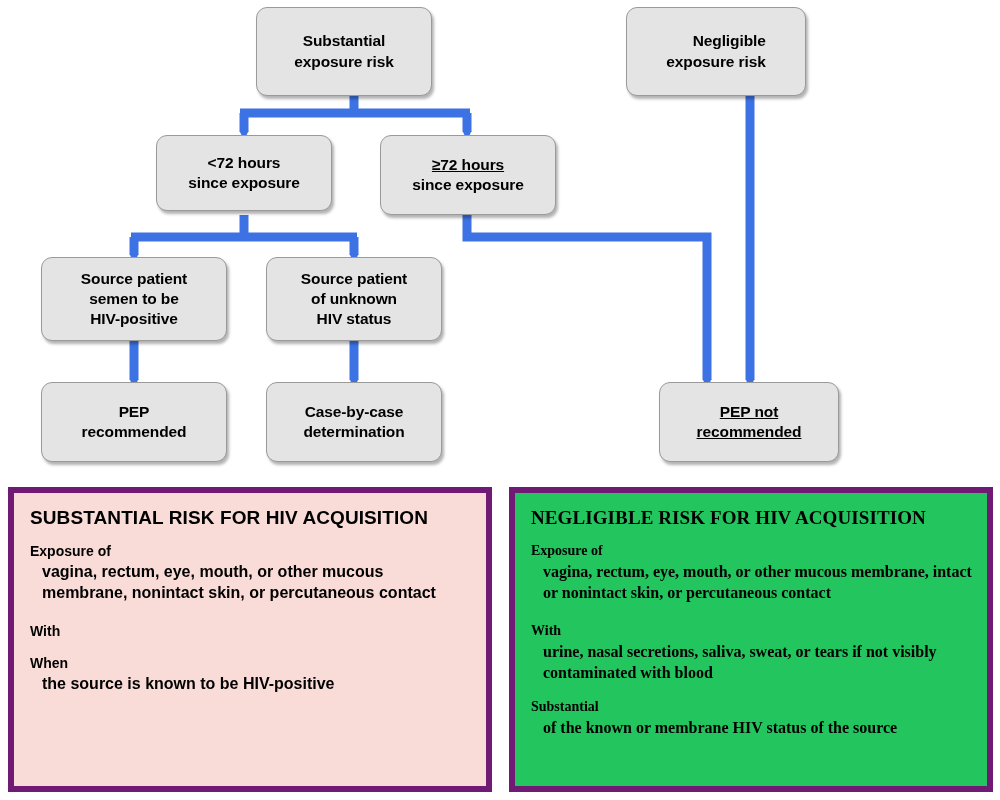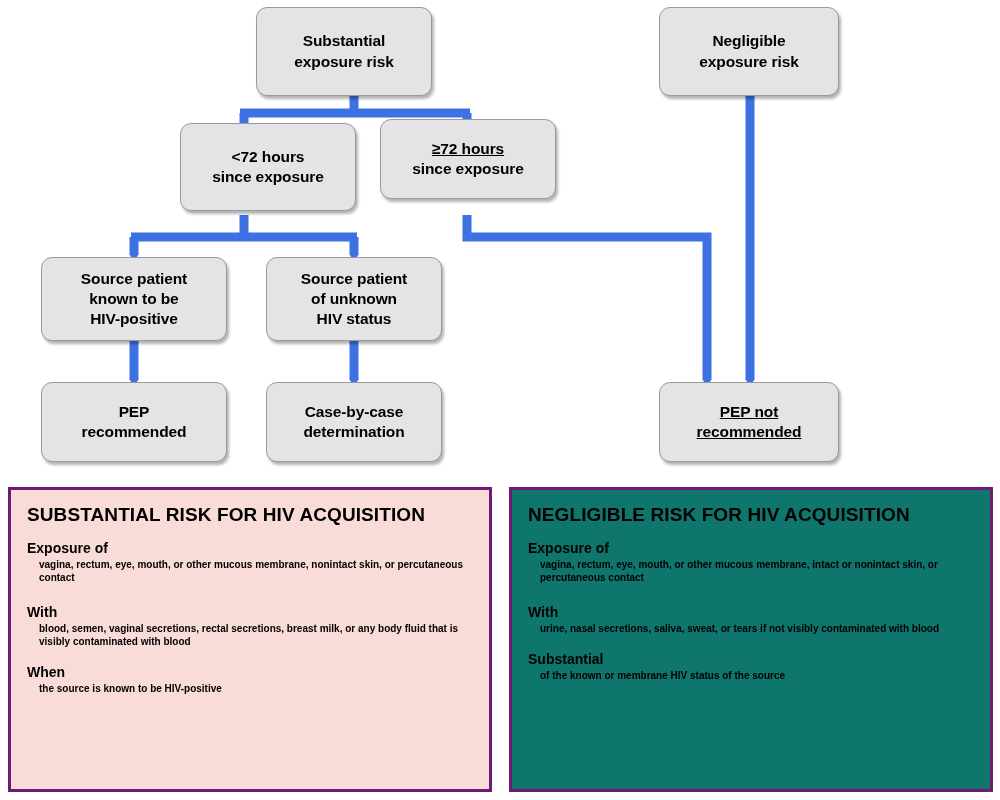--- a/index.html
+++ b/index.html
@@ -46,42 +46,42 @@
     letter-spacing: -0.1px;
     z-index: 2;
   }
   .node .node-label { display: block; white-space: pre-line; }
   .node .gte { text-decoration: underline; }
 
   
   .panel {
     position: absolute;
     box-sizing: border-box;
-    border: 3px solid #701a75;
+    border: 6px solid #701a75;
     padding: 12px 14px 10px 14px;
   }
   .panel.pink   { background: #f9dcd7; }
-  .panel.yellow { background: #0f766e; }
+  .panel.yellow { background: #22c55e; font-family: Liberation Serif, serif; }
 
   .panel-title {
     font-size: 19px;
     font-weight: bold;
     color: #000;
     letter-spacing: 0.1px;
     margin: 2px 0 14px 2px;
   }
   .panel-section { margin-bottom: 6px; }
   .section-head {
     font-size: 14px;
     font-weight: bold;
     color: #000;
     margin: 0 0 2px 2px;
   }
   .section-body {
-    font-size: 10px;
+    font-size: 16px;
     font-weight: bold;
     color: #000;
     line-height: 1.33;
     margin: 0 0 0 14px;
     max-width: 452px;
   }
   .spacer-sm { height: 13px; }
   .spacer-xs { height: 10px; }
 </style>
 </head>
@@ -114,34 +114,34 @@
       <path d="M467,215 L467,237 L707,237 L707,380" marker-end="url(#arrowhead)"></path>
 
       <path d="M750,96 L750,380" marker-end="url(#arrowhead)"></path>
     </g>
   </svg>
 
   <div class="node" style="left:256px; top:7px; width:176px; height:89px;">
     <span class="node-label"><span>Substantial</span><br><span>exposure risk</span></span>
   </div>
 
-  <div class="node" style="left:659px; top:7px; width:180px; height:89px;">
+  <div class="node" style="left:626px; top:7px; width:180px; height:89px;text-align:right;">
     <span class="node-label"><span>Negligible</span><br><span>exposure risk</span></span>
   </div>
 
-  <div class="node" style="left:156px; top:123px; width:176px; height:88px;margin-left:24px;">
+  <div class="node" style="left:156px; top:135px; width:176px; height:76px;">
     <span class="node-label"><span>&lt;72 hours</span><br><span>since exposure</span></span>
   </div>
 
-  <div class="node" style="left:380px; top:119px; width:176px; height:80px;justify-content:center;">
+  <div class="node" style="left:380px; top:135px; width:176px; height:80px;justify-content:center;">
     <span class="node-label"><span class="gte">≥72 hours</span><br><span>since exposure</span></span>
   </div>
 
   <div class="node" style="left:41px; top:257px; width:186px; height:84px;">
-    <span class="node-label"><span>Source patient</span><br><span>known to be</span><br><span>HIV-positive</span></span>
+    <span class="node-label"><span>Source patient</span><br><span>semen to be</span><br><span>HIV-positive</span></span>
   </div>
 
   <div class="node" style="left:266px; top:257px; width:176px; height:84px;">
     <span class="node-label"><span>Source patient</span><br><span>of unknown</span><br><span>HIV status</span></span>
   </div>
 
   <div class="node" style="left:41px; top:382px; width:186px; height:80px;">
     <span class="node-label"><span>PEP</span><br><span>recommended</span></span>
   </div>
 
@@ -159,21 +159,20 @@
   <div class="panel-title">SUBSTANTIAL RISK FOR HIV ACQUISITION</div>
 
   <div class="panel-section">
     <div class="section-head">Exposure of</div>
     <div class="section-body">vagina, rectum, eye, mouth, or other mucous membrane, nonintact skin, or percutaneous contact</div>
   </div>
   <div class="spacer-sm"></div>
 
   <div class="panel-section">
     <div class="section-head">With</div>
-    <div class="section-body">blood, semen, vaginal secretions, rectal secretions, breast milk, or any body fluid that is visibly contaminated with blood</div>
   </div>
   <div class="spacer-xs"></div>
 
   <div class="panel-section">
     <div class="section-head">When</div>
     <div class="section-body">the source is known to be HIV-positive</div>
   </div>
 </div>
 
 <div class="panel yellow" style="left:509px; top:487px; width:484px; height:305px;">

